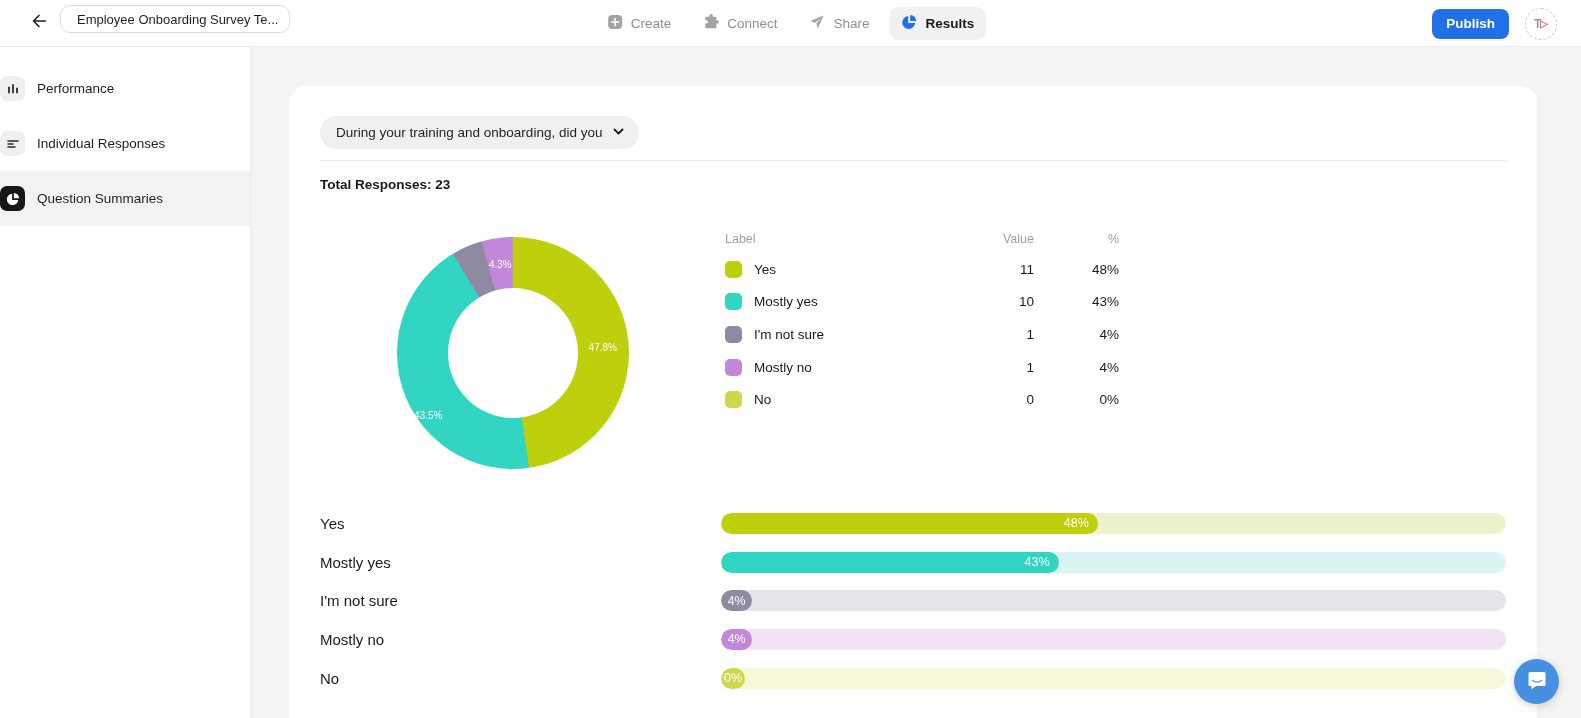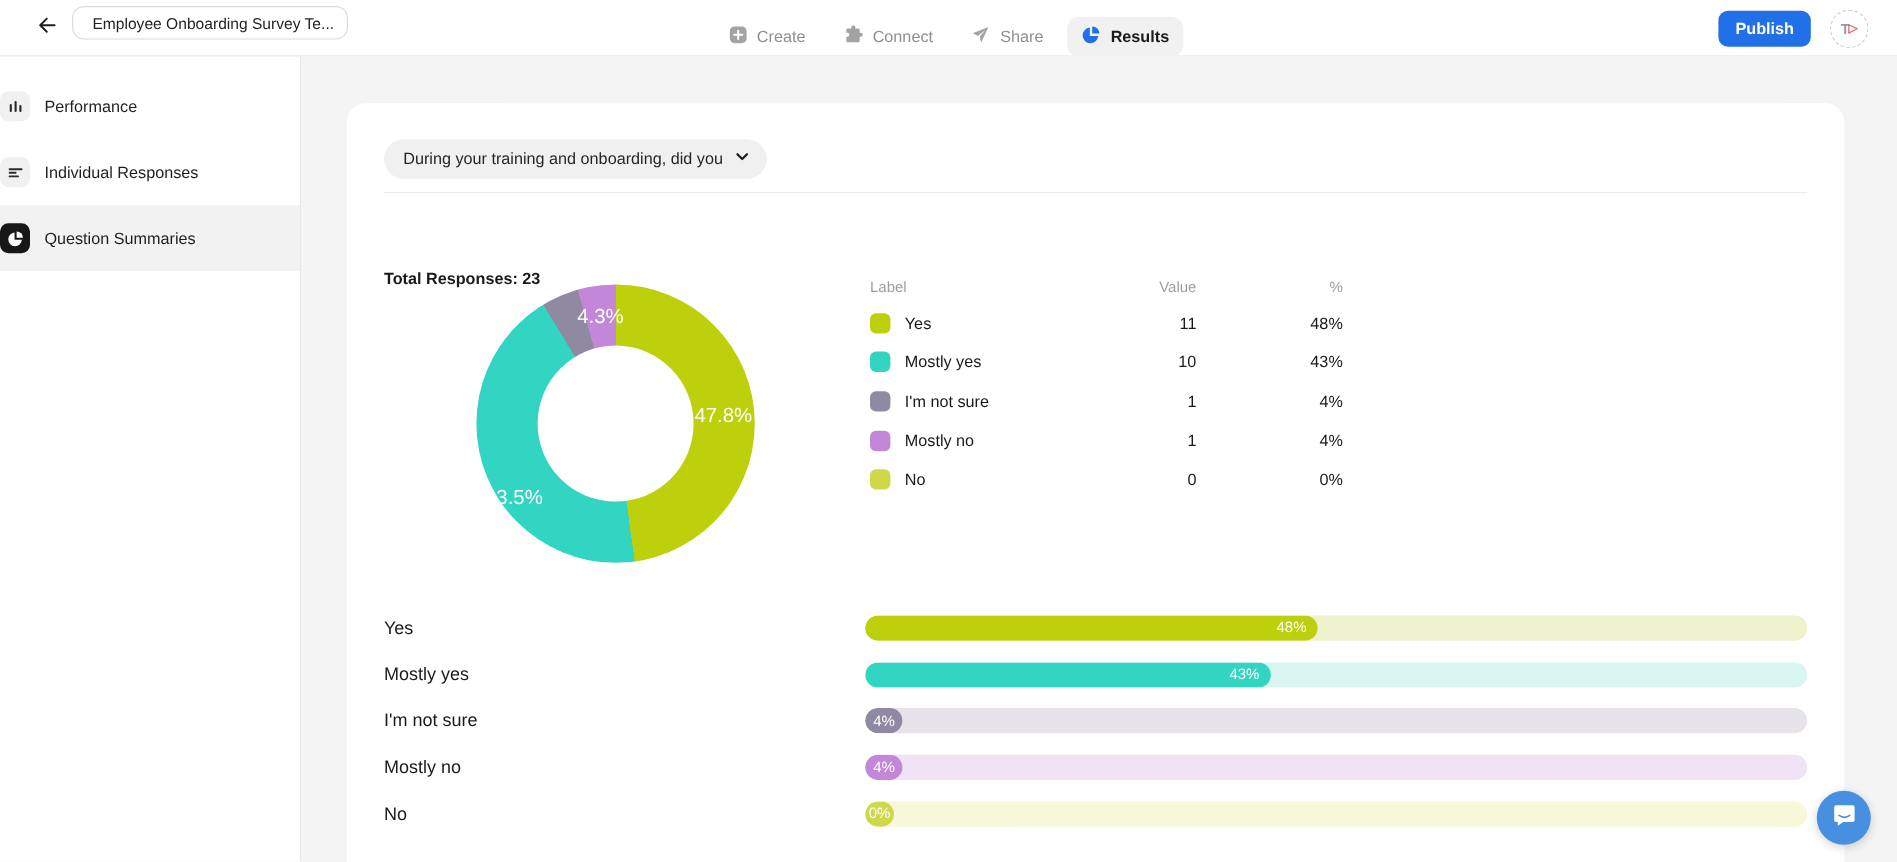--- a/index.html
+++ b/index.html
@@ -16,21 +16,21 @@
     display:flex; align-items:center; justify-content:center; cursor:pointer; border-radius:6px;
   }
   .title-pill {
     position:absolute; left:60px; top:5px; height:28px; max-width:230px;
     border:1px solid #dcdcdc; border-radius:10px; background:#fff;
     display:flex; align-items:center; padding:0 16px;
     font-size:13px; font-weight:500; color:#1f1f1f; white-space:nowrap; overflow:hidden;
   }
   .topbar-tabs {
     position:absolute; left:50%; top:0; transform:translateX(-50%);
-    height:47px; display:flex; align-items:flex-end; gap:8px;
+    height:47px; display:flex; align-items:center; gap:8px;
   }
   .tab {
     display:flex; align-items:center; gap:8px; height:33px; padding:0 12px;
     border-radius:10px; cursor:pointer; font-size:13.5px; font-weight:500; color:#8f8f8f;
   }
   .tab.active { background:#f1f1f1; color:#1a1a1a; font-weight:600; }
   .topbar-right {
     position:absolute; right:24px; top:0; height:47px; display:flex; align-items:center; gap:16px;
   }
   .publish-btn {
@@ -69,38 +69,38 @@
   }
   .question-pill {
     position:absolute; left:31px; top:30px; height:33px;
     background:#f0f0f0; border-radius:17px; display:flex; align-items:center;
     padding:0 14px 0 16px; gap:10px; cursor:pointer; max-width:330px;
   }
   .question-pill .q-text {
     font-size:13.5px; color:#252525; white-space:nowrap; overflow:hidden; max-width:266px;
   }
   .divider { position:absolute; left:31px; right:31px; top:74px; height:1px; background:#ececec; }
-  .total-label { position:absolute; left:31px; top:91px; font-size:13.5px; font-weight:700; color:#1a1a1a;margin-top:48px; }
+  .total-label { position:absolute; left:31px; top:91px; font-size:13.5px; font-weight:700; color:#1a1a1a; }
 
   
   .donut-wrap { position:absolute; left:108px; top:151px; width:232px; height:232px; }
   .donut { width:232px; height:232px; border-radius:50%; }
   .donut-hole {
     position:absolute; left:51px; top:51px; width:130px; height:130px;
     background:#fff; border-radius:50%;
   }
   .donut-label {
     position:absolute; transform:translate(-50%,-50%); color:#ffffff;
-    font-size:17px; white-space:nowrap;
+    font-size:10px; white-space:nowrap;
   }
 
   
   .legend { position:absolute; left:436px; top:139px; width:394px; }
   .legend-row {
-    display:grid; grid-template-columns:1fr 70px 85px; align-items:center; height:32.6px;gap:37px;
+    display:grid; grid-template-columns:1fr 70px 85px; align-items:center; height:32.6px;
   }
   .legend-header { color:#9e9e9e; font-size:12.5px; height:28px; }
   .legend-header > div:nth-child(2), .legend-row > .lg-val { text-align:right; }
   .legend-header > div:nth-child(3), .legend-row > .lg-pct { text-align:right; }
   .lg-label-cell { display:flex; align-items:center; gap:12px; }
   .lg-swatch { width:17px; height:17px; border-radius:5px; flex:0 0 auto; }
   .lg-name, .lg-val, .lg-pct { font-size:13.5px; color:#1a1a1a; }
 
   
   .bars { position:absolute; left:31px; top:418px; width:1186px; }

